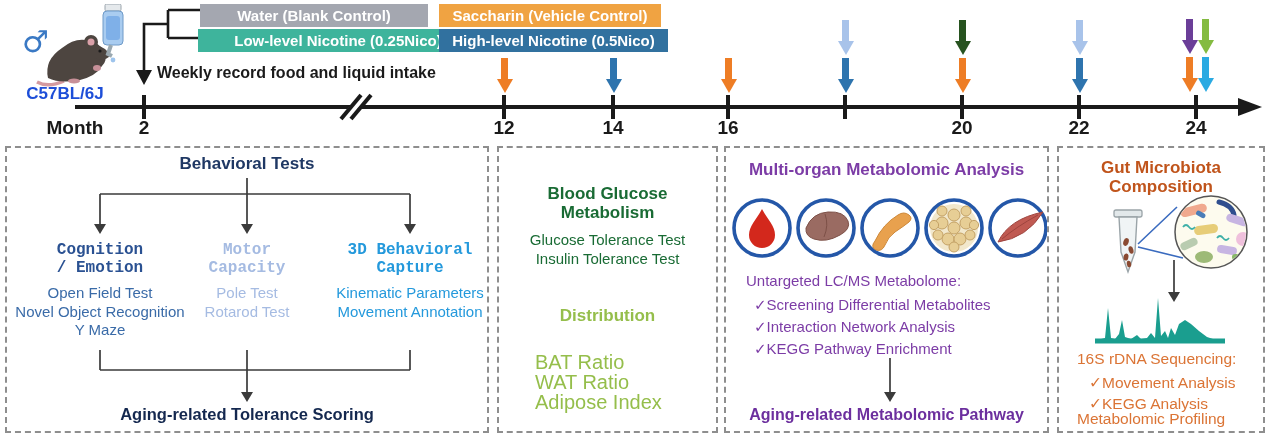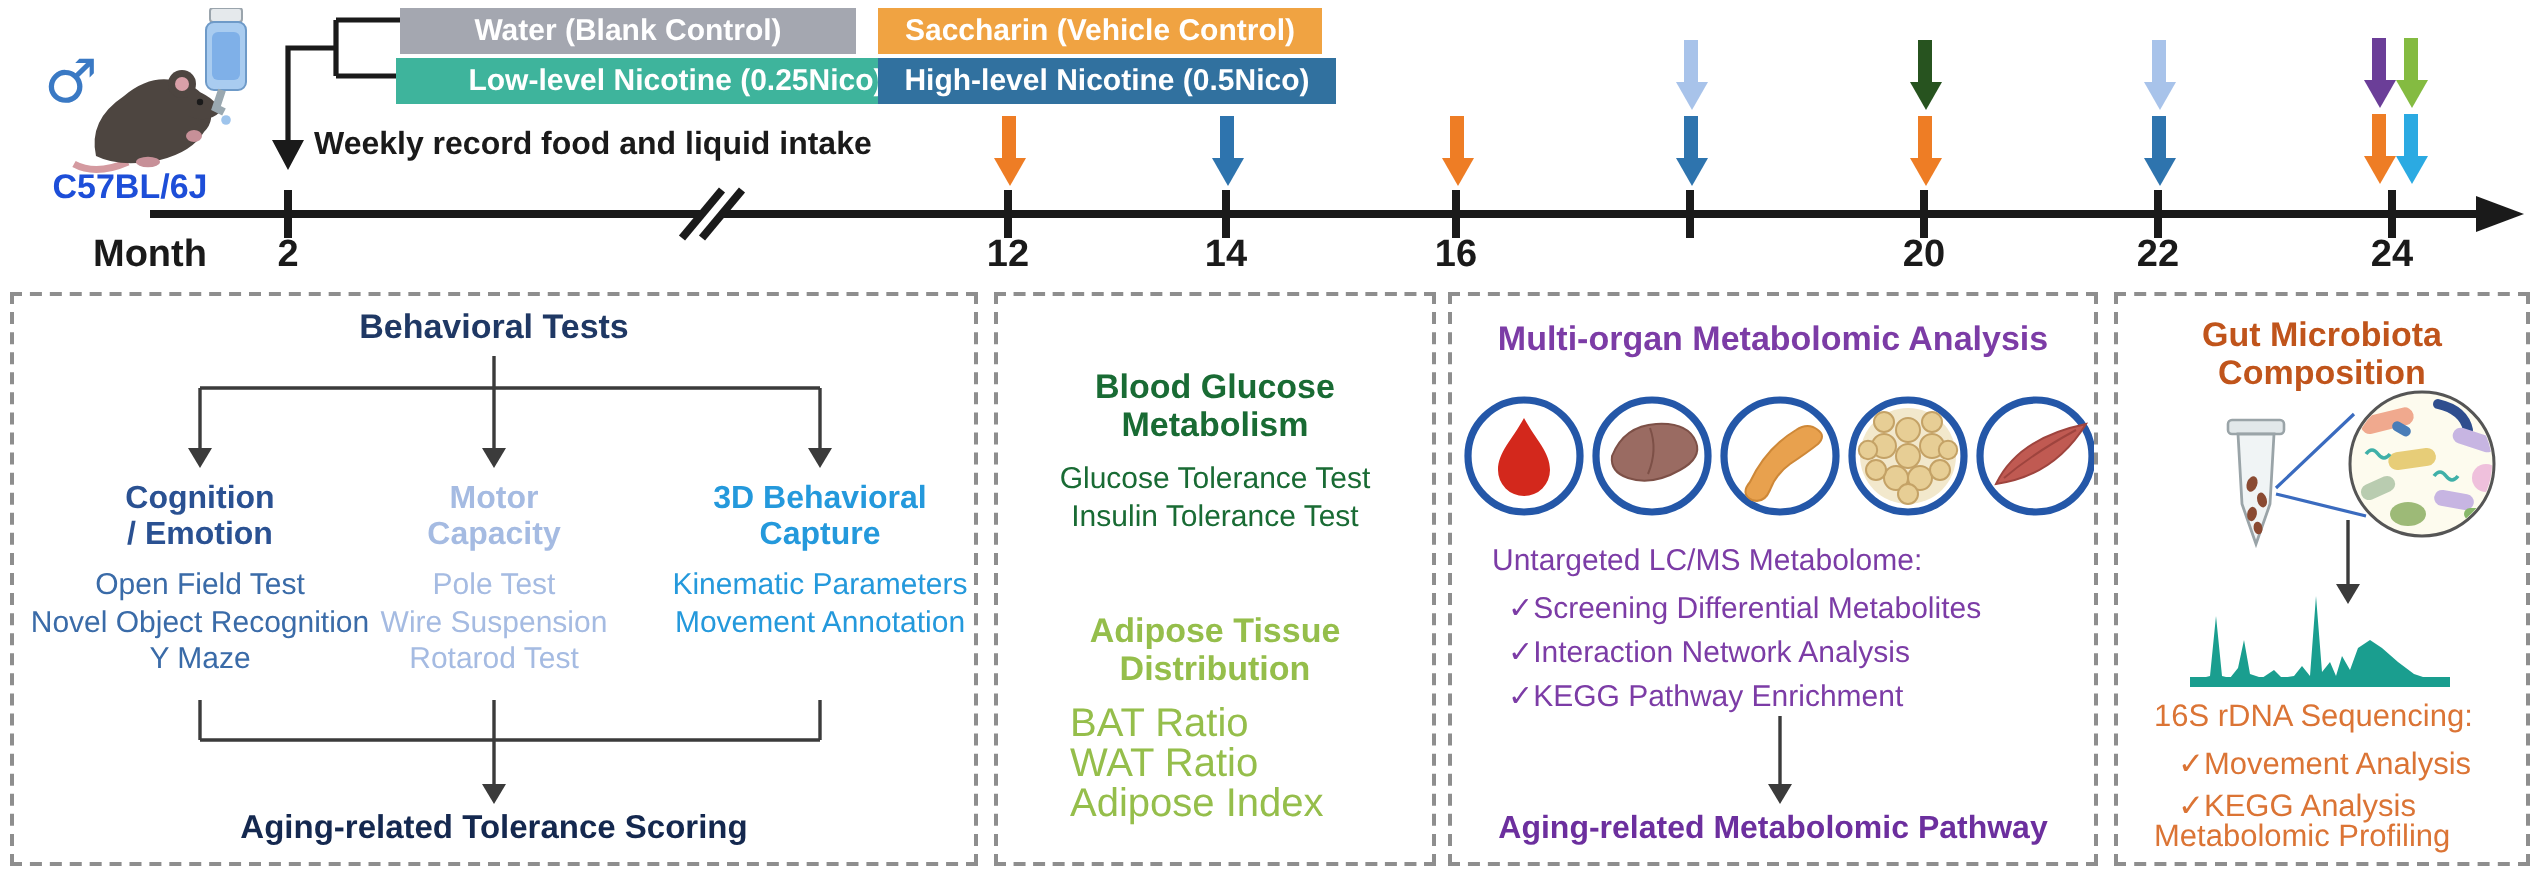--- a/index.html
+++ b/index.html
@@ -14,21 +14,21 @@
   .weekly{font-size:16px;font-weight:bold;color:#1a1a1a;white-space:nowrap;}
   .month-lbl{font-size:19px;font-weight:bold;color:#1a1a1a;text-align:center;}
   .ev{width:17px;}
   .ev .stem{width:7px;height:21px;background:var(--c);margin:0 auto;}
   .ev .head{width:0;height:0;border-left:8.5px solid transparent;border-right:8.5px solid transparent;
             border-top:14px solid var(--c);margin:0 auto;}
   
   .panel{position:absolute;top:146px;height:287px;border:2px dashed #8E8E8E;box-sizing:border-box;background:#fff;}
   .ptitle{position:absolute;width:100%;text-align:center;font-weight:bold;font-size:17px;line-height:19px;}
   .col{position:absolute;text-align:center;}
-  .col .chead{font-weight:bold;font-size:16px;line-height:18px;}
+  .col .chead{font-weight:bold;font-size:16px;line-height:18px;font-family:Liberation Mono, monospace;}
   .col .citems{margin-top:7px;font-size:15px;line-height:18.5px;}
   .c-cog .chead{color:#2A5192;} .c-cog .citems{color:#3A6BA8;}
   .c-mot .chead,.c-mot .citems{color:#A5BBE2;}
   .c-3d  .chead,.c-3d .citems{color:#2499DC;}
   .outcome{position:absolute;width:100%;text-align:center;font-weight:bold;font-size:16.5px;}
   .p2-block{position:absolute;width:100%;text-align:center;}
   .p2-h{font-weight:bold;font-size:17px;line-height:19px;color:#196B34;}
   .p2-h.light{color:#95BE4B;}
   .p2-items{font-size:15px;line-height:19px;color:#196B34;}
   .p2-items-left{position:absolute;font-size:20px;line-height:20px;color:#95BE4B;text-align:left;}
@@ -196,21 +196,20 @@
         <div>Y Maze</div>
       </div>
     </div>
     <div class="col c-mot" style="left:148px;top:93px;width:184px;">
       <div class="chead">
         <div>Motor</div>
         <div>Capacity</div>
       </div>
       <div class="citems">
         <div>Pole Test</div>
-        <div>Wire Suspension</div>
         <div>Rotarod Test</div>
       </div>
     </div>
     <div class="col c-3d" style="left:308px;top:93px;width:190px;">
       <div class="chead">
         <div>3D Behavioral</div>
         <div>Capture</div>
       </div>
       <div class="citems">
         <div>Kinematic Parameters</div>
@@ -223,21 +222,20 @@
   <div class="panel" style="left:497px;width:221px;">
     <div class="p2-block" style="top:36px;">
       <div class="p2-h">Blood Glucose</div>
       <div class="p2-h">Metabolism</div>
     </div>
     <div class="p2-block p2-items" style="top:82px;">
       <div>Glucose Tolerance Test</div>
       <div>Insulin Tolerance Test</div>
     </div>
     <div class="p2-block" style="top:158px;">
-      <div class="p2-h light">Adipose Tissue</div>
       <div class="p2-h light">Distribution</div>
     </div>
     <div class="p2-items-left" style="left:36px;top:204px;">
       <div>BAT Ratio</div>
       <div>WAT Ratio</div>
       <div>Adipose Index</div>
     </div>
   </div>
 
   <div class="panel" style="left:724px;width:325px;">

